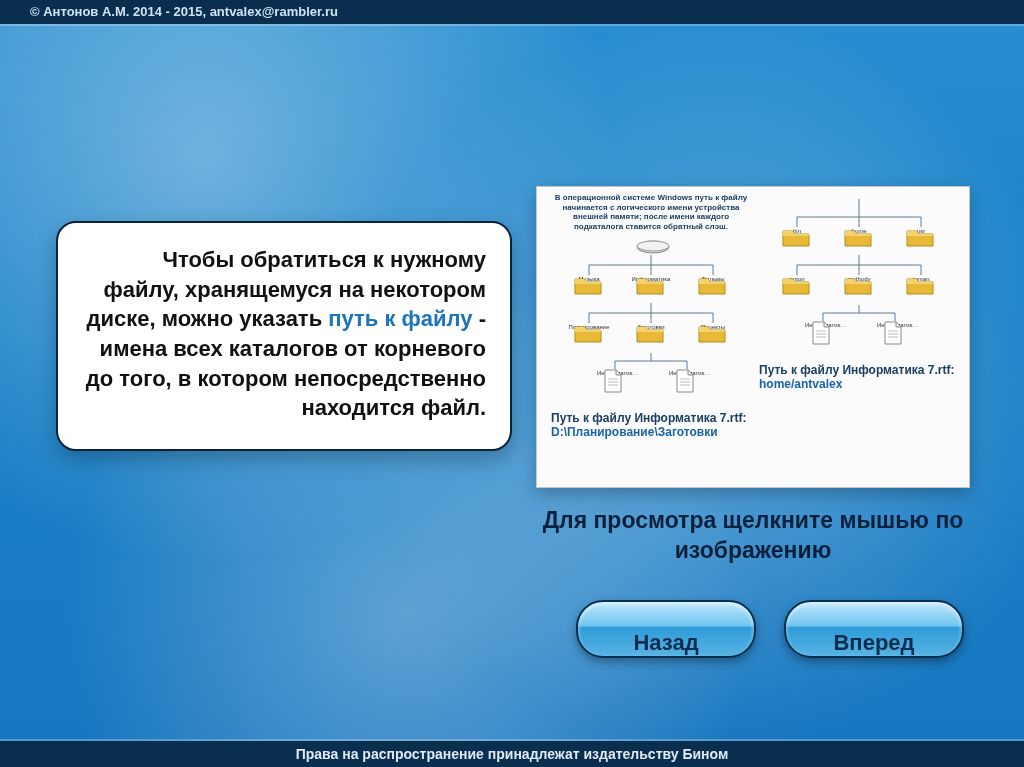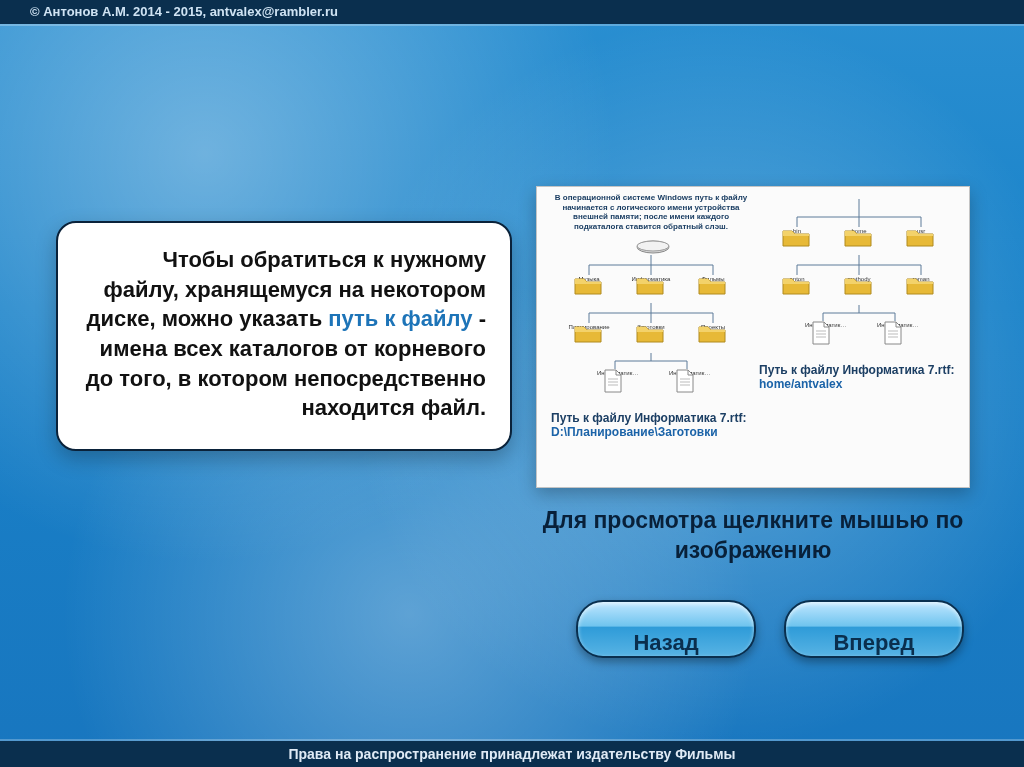--- a/index.html
+++ b/index.html
@@ -378,16 +378,16 @@
   <div class="btn-row">
     <div class="nav-btn">
       <span>Назад</span>
     </div>
     <div class="nav-btn">
       <span>Вперед</span>
     </div>
   </div>
 
   <div class="bottom-strip">
-    <span>Права на распространение принадлежат издательству Фильмы</span>
+    <span>Права на распространение принадлежат издательству Бином</span>
   </div>
 
 </div>
 
 </body></html>

